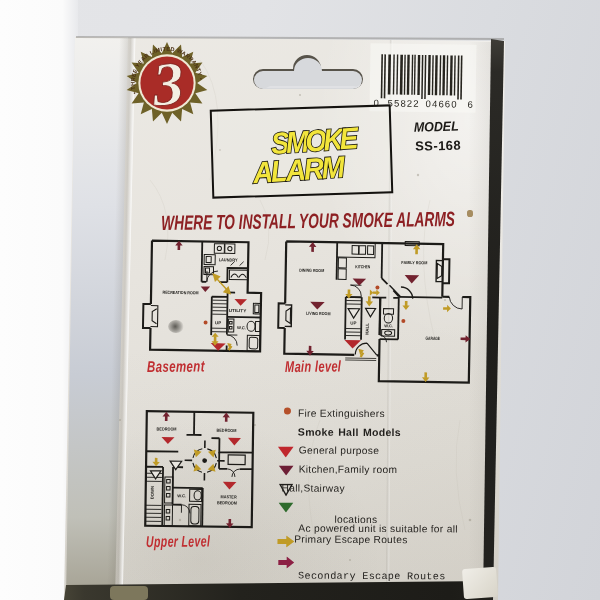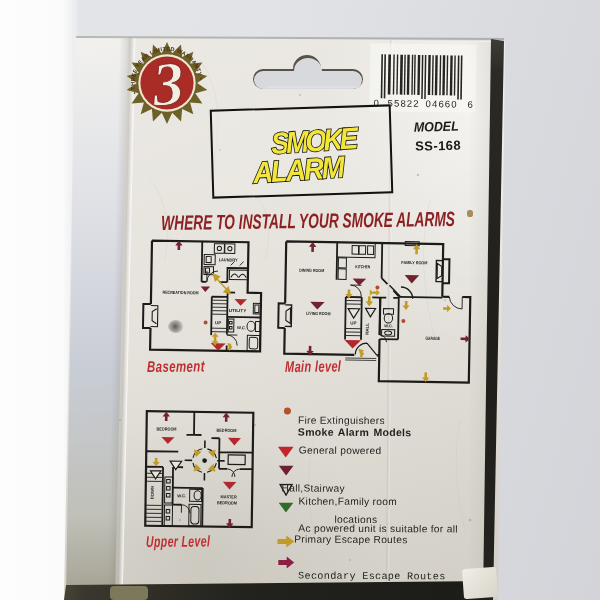--- a/index.html
+++ b/index.html
@@ -512,33 +512,33 @@
     <polygon points="51.5,63.5 53.7,55.7 59.3,61.3"></polygon>
     <polygon points="73.5,63.5 65.7,61.3 71.3,55.7"></polygon>
   </g>
 </svg>
 
 <div class="abs" style="left:146px;top:533px;font-size:15.5px;font-weight:bold;font-style:italic;color:#c02e31;transform:rotate(-0.5deg) scaleX(0.68);transform-origin:left top;letter-spacing:0.5px;">Upper Level</div>
 
 <div class="abs" style="left:276px;top:404px;width:200px;transform:rotate(0.3deg);color:#211f1c;font-size:10.2px;">
 
   <div style="position:absolute;left:8px;top:4px;width:7px;height:7px;border-radius:50%;background:#b5502a;"></div>
-  <div style="position:absolute;left:22px;top:11px;letter-spacing:0.3px;white-space:nowrap;text-align:right;">Fire Extinguishers</div>
-
-  <div style="position:absolute;left:22px;top:22px;font-weight:bold;letter-spacing:0.3px;font-size:10.5px;white-space:nowrap;">Smoke  Alarm  Models</div>
+  <div style="position:absolute;left:22px;top:4px;letter-spacing:0.3px;white-space:nowrap;text-align:right;">Fire Extinguishers</div>
+
+  <div style="position:absolute;left:22px;top:22px;font-weight:bold;letter-spacing:0.3px;font-size:10.5px;white-space:nowrap;">Smoke  Hall  Models</div>
 
   <svg style="position:absolute;left:2px;top:43px;" width="16" height="11">
         <polygon points="0,0 16,0 8,11" fill="#c0272d"></polygon>
       </svg>
-  <div style="position:absolute;left:23px;top:41px;letter-spacing:0.3px;white-space:nowrap;">General powered</div>
+  <div style="position:absolute;left:23px;top:41px;letter-spacing:0.3px;white-space:nowrap;">General purpose</div>
 
   <svg style="position:absolute;left:3px;top:62px;" width="15" height="10">
         <polygon points="0,0 15,0 7.5,10" fill="#6d1f35"></polygon>
       </svg>
-  <div style="position:absolute;left:23px;top:60px;letter-spacing:0.3px;white-space:nowrap;margin-top:32px;">Kitchen,Family room</div>
+  <div style="position:absolute;left:23px;top:60px;letter-spacing:0.3px;white-space:nowrap;">Kitchen,Family room</div>
 
   <svg style="position:absolute;left:3px;top:80px;" width="15" height="13">
         <polygon points="1.5,1 13.5,1 7.5,11.5" fill="none" stroke="#211f1c" stroke-width="1.4"></polygon>
       </svg>
   <div style="position:absolute;left:6px;top:79px;letter-spacing:0.3px;white-space:nowrap;">Hall,Stairway</div>
 
   <svg style="position:absolute;left:3px;top:99px;" width="15" height="10">
         <polygon points="0,0 15,0 7.5,10" fill="#2e6b2c"></polygon>
       </svg>
   <div style="position:absolute;left:23px;top:97px;letter-spacing:0.3px;white-space:nowrap;margin-top:22px;">Ac powered unit is suitable for all</div>

